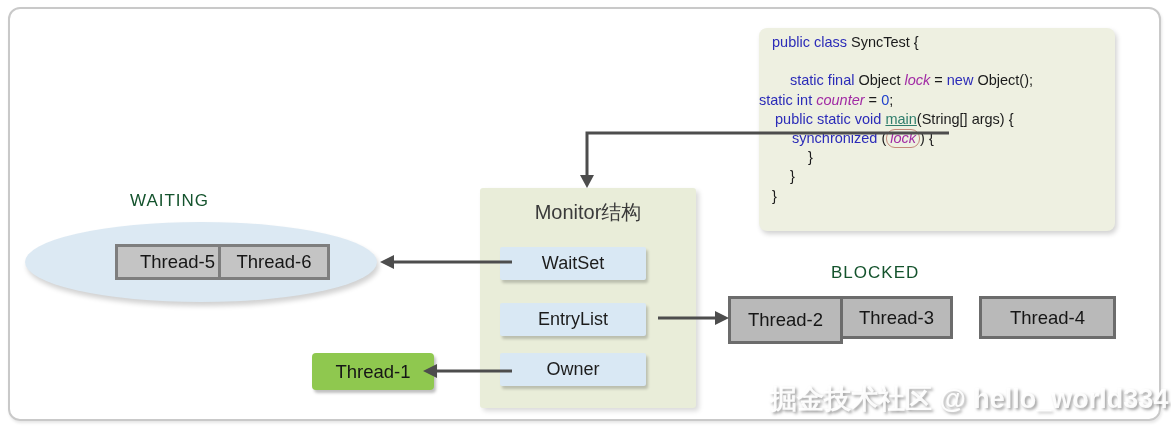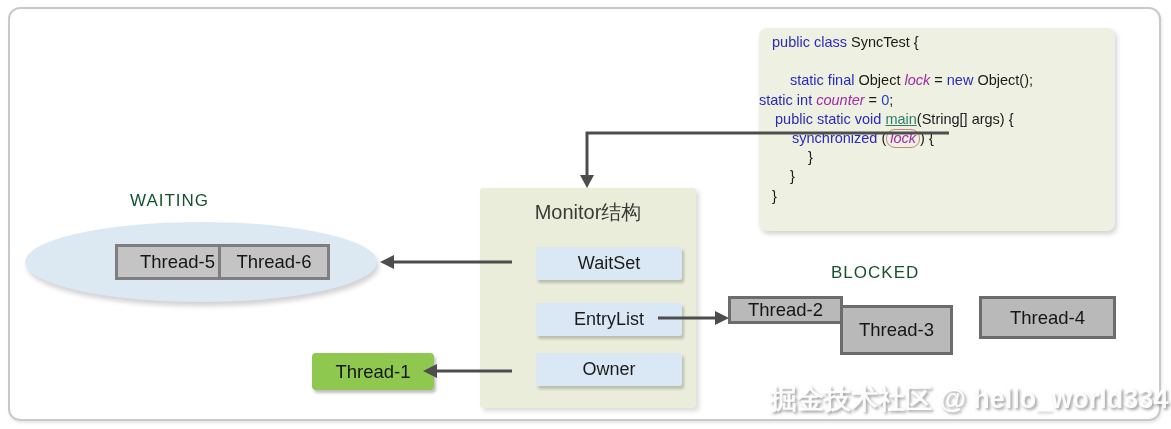--- a/index.html
+++ b/index.html
@@ -32,21 +32,21 @@
   .monitor-box{
     position:absolute;left:480px;top:188px;width:216px;height:220px;
     background:var(--monitor-bg);border-radius:3px;
     box-shadow:3px 3px 5px rgba(0,0,0,0.15);
   }
   .monitor-title{
     position:absolute;left:480px;top:199px;width:216px;text-align:center;
     font-size:20px;color:#3a3a3a;
   }
   .slot{
-    position:absolute;left:536px;width:146px;height:33px;box-sizing:border-box;
+    position:absolute;left:500px;width:146px;height:33px;box-sizing:border-box;
     background:var(--slot-bg);border-radius:2px;
     box-shadow:2px 3px 3px rgba(0,0,0,0.20);
     display:flex;align-items:center;justify-content:center;
     font-size:18px;color:#1c1c1c;
   }
   .slot.waitset{top:247px;}
   .slot.entrylist{top:303px;}
   .slot.owner{top:353px;}
   
   .state-label{
@@ -65,22 +65,22 @@
     font-size:18.5px;color:#161616;
   }
   .thread.gray{background:var(--gray-fill);border:3px solid var(--gray-border);}
   .thread.dark{background:var(--dgray-fill);border:3px solid var(--dgray-border);}
   .thread.green{
     background:var(--green);border-radius:4px;
     box-shadow:2px 3px 3px rgba(0,0,0,0.25);
   }
   .t5{left:70px;top:244px;width:125px;height:36px;margin-left:45px;}
   .t6{left:218px;top:244px;width:112px;height:36px;}
-  .t2{left:728px;top:296px;width:115px;height:28px;}
-  .t3{left:840px;top:296px;width:113px;height:50px;margin-top:9px;}
+  .t2{left:728px;top:296px;width:115px;height:48px;}
+  .t3{left:840px;top:296px;width:113px;height:43px;}
   .t4{left:979px;top:296px;width:137px;height:43px;}
   .t1{left:312px;top:353px;width:122px;height:37px;}
   
   .arrows{position:absolute;left:0;top:0;width:1171px;height:429px;pointer-events:none;}
   
   .watermark{
     position:absolute;left:770px;top:381px;width:395px;text-align:right;
     font-size:27px;font-weight:bold;color:rgba(255,255,255,0.93);
     text-shadow:2px 2px 3px rgba(110,110,110,0.65);
     white-space:nowrap;

